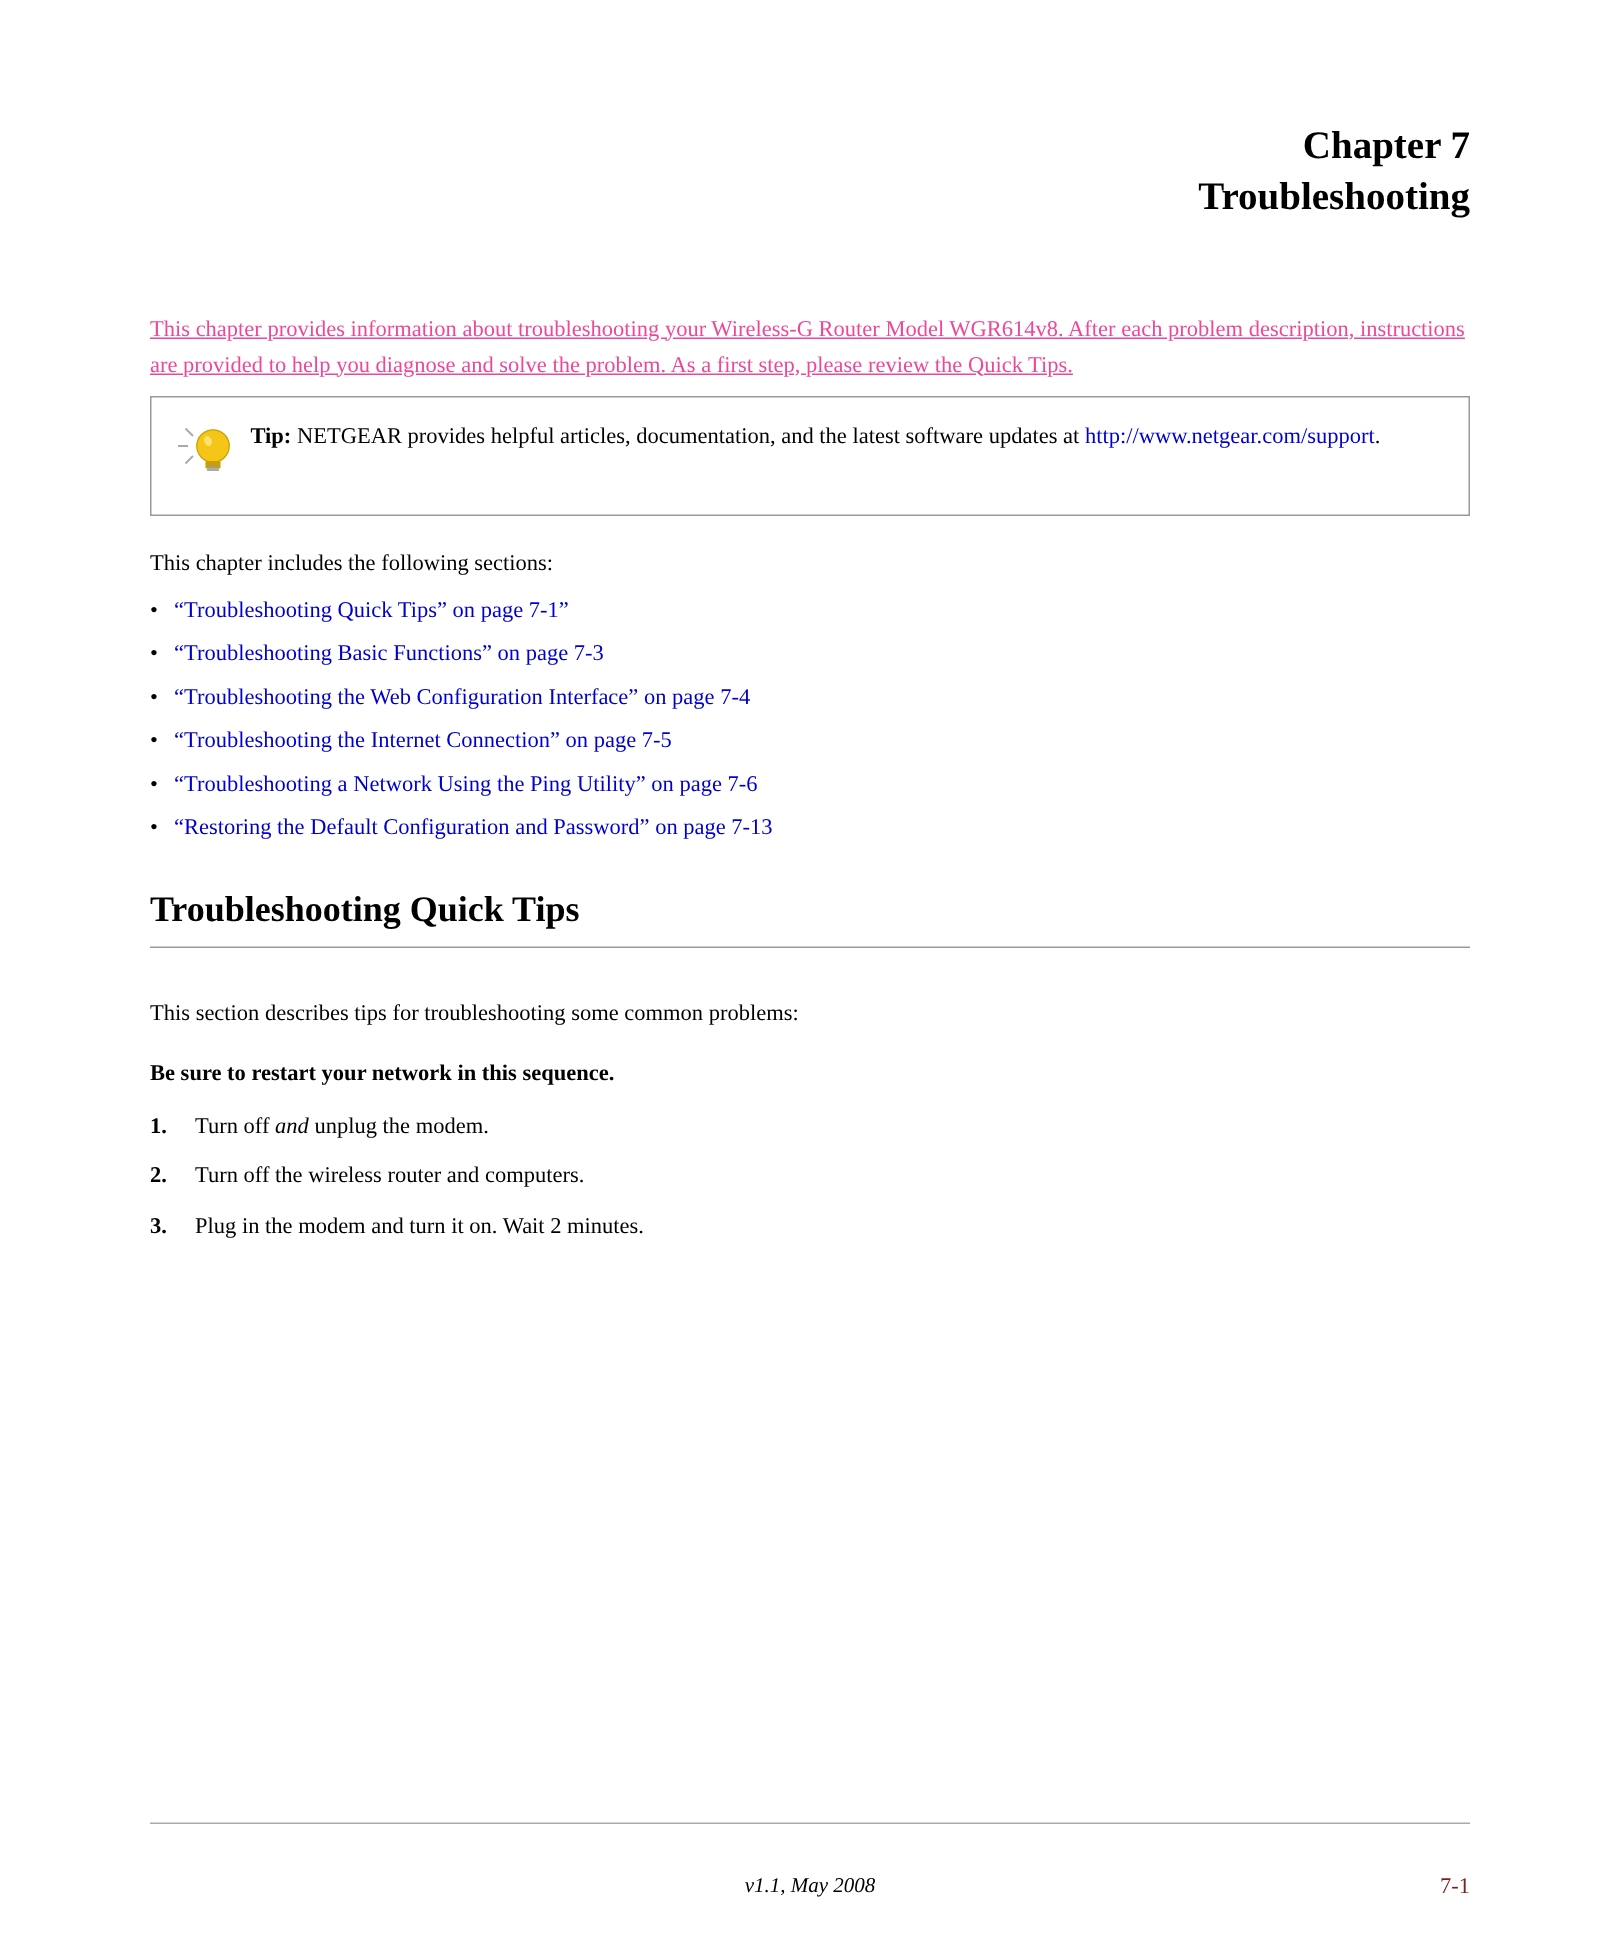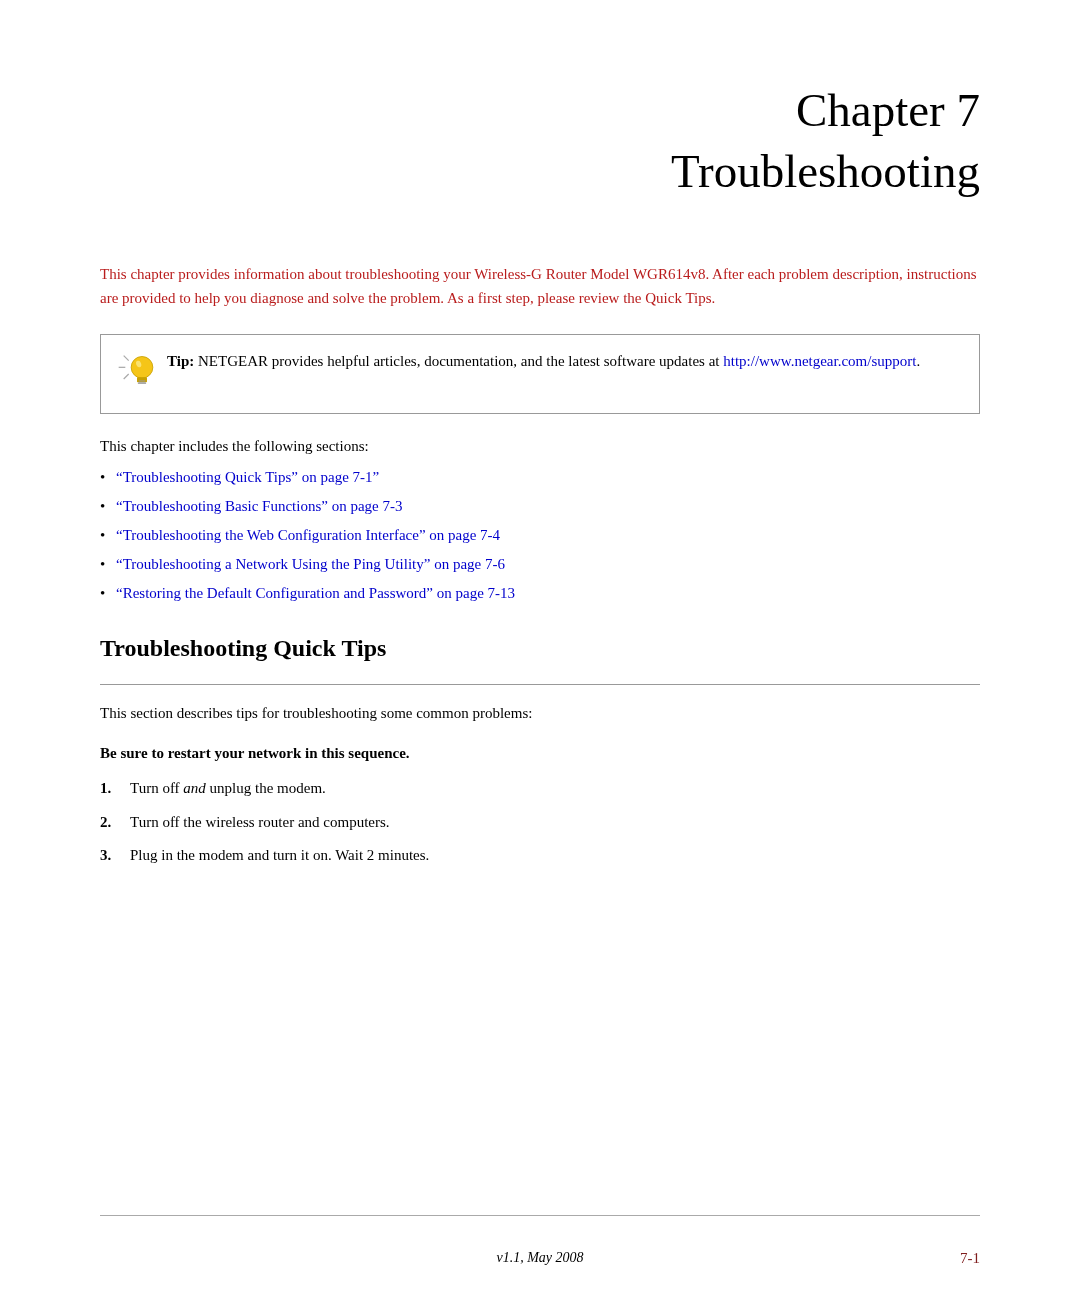--- a/index.html
+++ b/index.html
@@ -24,31 +24,32 @@
       min-height: 1296px;
       position: relative;
     }
 
     .chapter-header {
       text-align: right;
       margin-bottom: 60px;
     }
 
     .chapter-title {
-      font-size: 47px;
-      font-weight: normal;
+      font-size: 26px;
+      font-weight: bold;
       color: #000;
       line-height: 1.3;
     }
 
     .intro-text {
       font-size: 15px;
       line-height: 1.6;
-      margin-bottom: 24px;
-      color: #b91c1c;
+      margin-bottom: 8px;
+      color: #ec4899;
+      text-decoration: underline;
     }
 
     .tip-box {
       border: 1px solid #999;
       padding: 14px 16px;
       display: flex;
       align-items: flex-start;
       margin-bottom: 24px;
     }
 
@@ -99,22 +100,22 @@
       color: #0000cc;
       text-decoration: none;
       text-align: right;
     }
 
     .section-heading {
       font-size: 24px;
       font-weight: bold;
       color: #000;
       border-bottom: 1px solid #999;
-      padding-bottom: 22px;
-      margin-bottom: 16px;
+      padding-bottom: 10px;
+      margin-bottom: 32px;
     }
 
     .section-description {
       font-size: 15px;
       line-height: 1.6;
       margin-bottom: 20px;
       color: #000;
     }
 
     .sub-heading {
@@ -220,20 +221,21 @@
       <strong>Tip:</strong><span> NETGEAR provides helpful articles, documentation, and the latest software updates at </span><a href="#">http://www.netgear.com/support</a><span>.</span>
     </div>
   </div>
 
   <p class="section-intro">This chapter includes the following sections:</p>
 
   <ul class="toc-list">
     <li><a href="#">“Troubleshooting Quick Tips” on page 7-1”</a></li>
     <li><a href="#">“Troubleshooting Basic Functions” on page 7-3</a></li>
     <li><a href="#">“Troubleshooting the Web Configuration Interface” on page 7-4</a></li>
+    <li><a href="#">“Troubleshooting the Internet Connection” on page 7-5</a></li>
     <li><a href="#">“Troubleshooting a Network Using the Ping Utility” on page 7-6</a></li>
     <li><a href="#">“Restoring the Default Configuration and Password” on page 7-13</a></li>
   </ul>
 
   <h2 class="section-heading">Troubleshooting Quick Tips</h2>
 
   <p class="section-description">This section describes tips for troubleshooting some common problems:</p>
 
   <p class="sub-heading">Be sure to restart your network in this sequence.</p>
 

